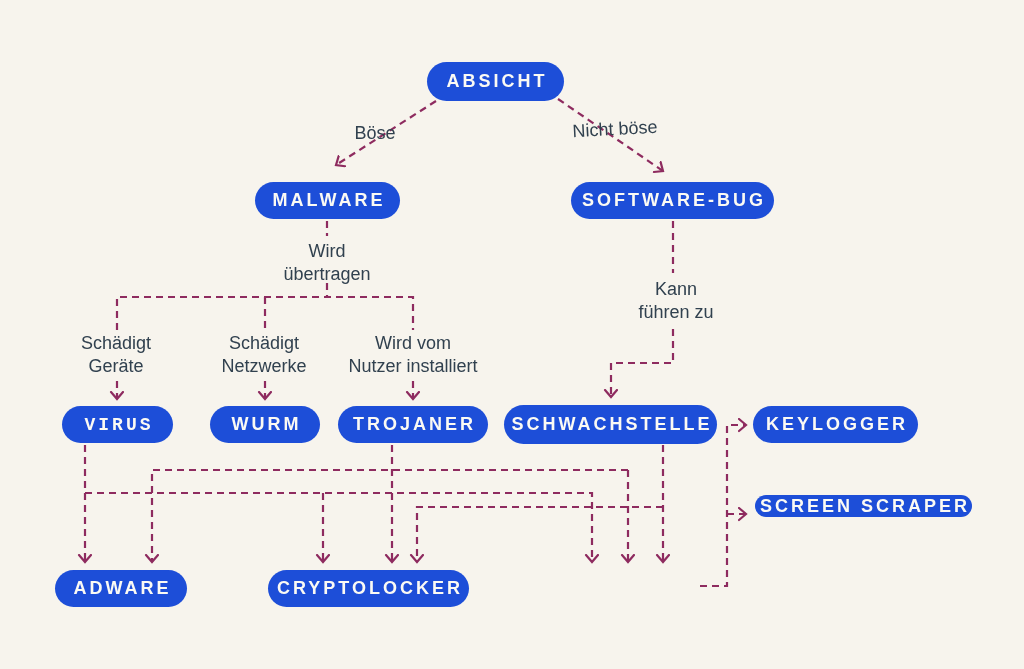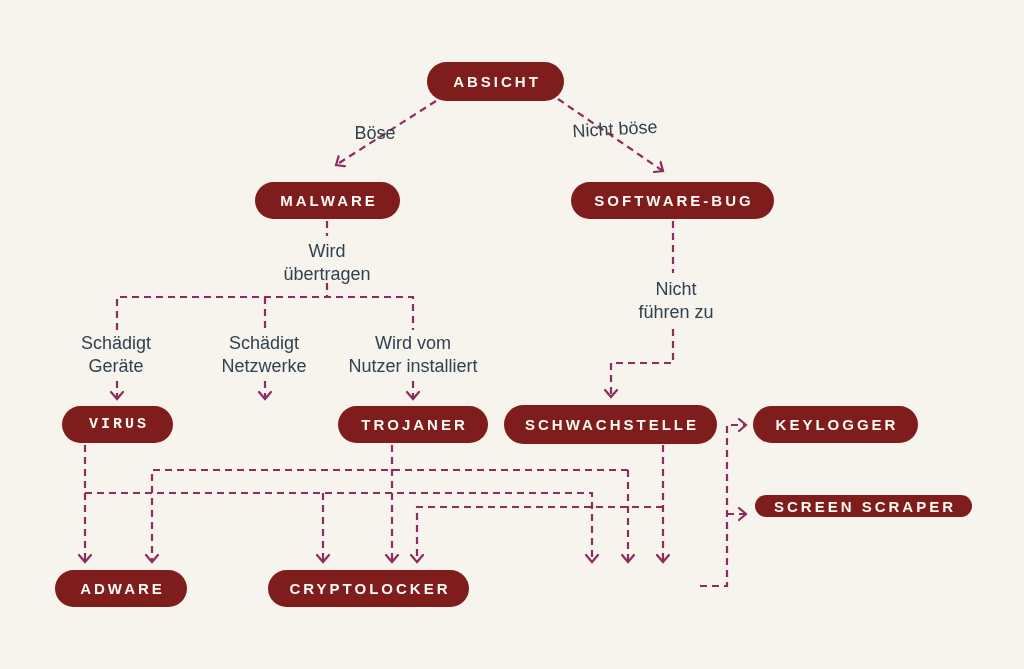--- a/index.html
+++ b/index.html
@@ -17,26 +17,26 @@
     position:absolute;left:0;top:0;width:1024px;height:669px;
   }
   .edge{
     fill:none;
     stroke:#8e2b5f;
     stroke-width:2.2;
     stroke-dasharray:7 5;
   }
   .node{
     position:absolute;
-    background:#7f1d1d;
+    background:#1d4ed8;
     border-radius:20px;
     display:flex;align-items:center;justify-content:center;
     color:#fbfaf4;
     font-weight:700;
-    font-size:15px;
+    font-size:18px;
     letter-spacing:3px;
     padding-left:3px;
     box-sizing:border-box;
     white-space:nowrap;
   }
   .elabel{
     position:absolute;
     color:#31414f;
     font-size:18px;
     line-height:23px;
@@ -107,33 +107,34 @@
     <path class="edge" d="M663 507 L417 507 L417 562" marker-end="url(#arrow)"></path>
 
     <path class="edge" d="M700 586 L727 586 L727 425 L746 425" marker-end="url(#arrow)"></path>
     <path class="edge" d="M727 514 L746 514" marker-end="url(#arrow)"></path>
   </svg>
 
   <div class="node" id="n-absicht">ABSICHT</div>
   <div class="node" id="n-malware">MALWARE</div>
   <div class="node" id="n-software_bug">SOFTWARE-BUG</div>
   <div class="node" id="n-virus">VIRUS</div>
+  <div class="node" id="n-wurm">WURM</div>
   <div class="node" id="n-schwachstelle">SCHWACHSTELLE</div>
   <div class="node" id="n-trojaner">TROJANER</div>
   <div class="node" id="n-keylogger">KEYLOGGER</div>
   <div class="node" id="n-screen_scraper">SCREEN SCRAPER</div>
   <div class="node" id="n-cryptolocker">CRYPTOLOCKER</div>
   <div class="node" id="n-adware">ADWARE</div>
 
   <div class="elabel" id="l-boese">Böse</div>
   <div class="elabel" id="l-nicht_boese">Nicht böse</div>
   <div class="elabel" id="l-wird_uebertragen">Wird
 übertragen</div>
   <div class="elabel" id="l-schaedigt_geraete">Schädigt
 Geräte</div>
   <div class="elabel" id="l-schaedigt_netzwerke">Schädigt
 Netzwerke</div>
   <div class="elabel" id="l-wird_vom_nutzer">Wird vom
 Nutzer installiert</div>
-  <div class="elabel" id="l-kann_fuehren_zu">Nicht
+  <div class="elabel" id="l-kann_fuehren_zu">Kann
 führen zu</div>
 
 </div>
 
 </body></html>

